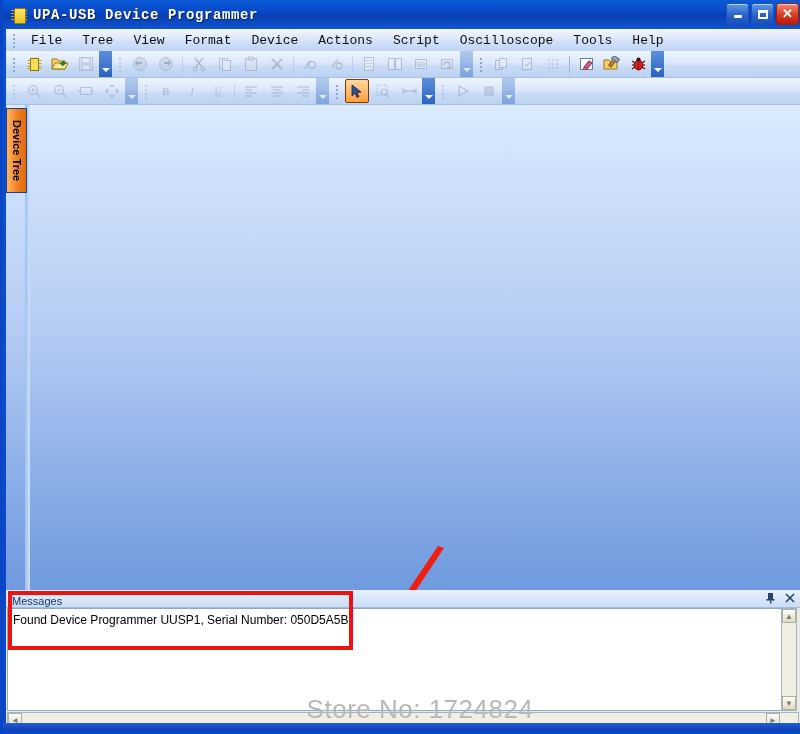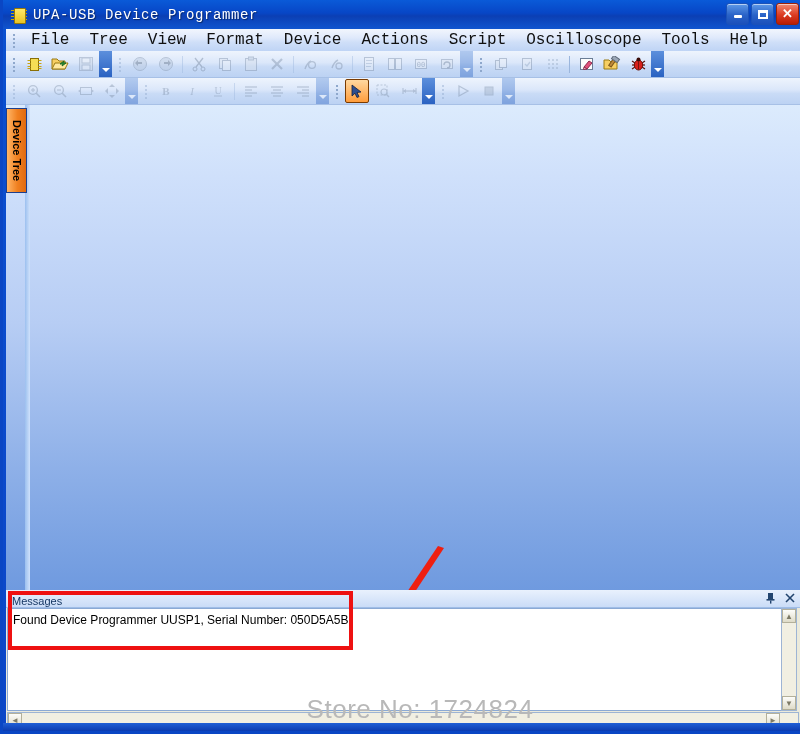--- a/index.html
+++ b/index.html
@@ -31,21 +31,21 @@
   #title-icon .chip{
     position:absolute;left:3px;top:1px;width:10px;height:14px;
     background:linear-gradient(180deg,#ffe96a,#e8c425);
     border:1px solid #9a7a06;border-radius:1px;
   }
   #title-icon .pins{position:absolute;left:0;top:2px;width:16px;height:12px;}
   #title-icon .pins i{
     position:absolute;width:3px;height:1px;background:#c9a808;display:block;
   }
   #title-text{
-    color:#ffffff;font-size:14px;font-weight:normal;
+    color:#ffffff;font-size:14px;font-weight:bold;
     font-family:"Liberation Mono","DejaVu Sans Mono",monospace;
     letter-spacing:.6px;text-shadow:1px 1px 1px rgba(0,0,0,.45);
     white-space:nowrap;
   }
   #title-buttons{position:absolute;right:4px;top:3px;display:flex;gap:2px;}
   .tbtn{
     width:21px;height:20px;border-radius:3px;
     border:1px solid #1b52b8;
     display:flex;align-items:center;justify-content:center;
     box-shadow:inset 0 1px 0 rgba(255,255,255,.55);
@@ -64,21 +64,21 @@
     border-bottom:1px solid #9ab8e4;
   }
   .grip{
     width:8px;height:16px;margin:0 3px 0 4px;flex:none;
     background-image:radial-gradient(circle,#8fa8cc 40%,transparent 42%);
     background-size:4px 4px;background-position:2px 1px;
     background-repeat:repeat-y;
   }
   .menu-item{
     font-family:"Liberation Mono","DejaVu Sans Mono",monospace;
-    font-size:16px;color:#101010;padding:2px 10px;white-space:nowrap;
+    font-size:13px;color:#101010;padding:2px 10px;white-space:nowrap;
   }
   
   .toolbar-row{
     position:absolute;left:3px;width:798px;height:26px;
     background:linear-gradient(180deg,#eef4fd 0%,#dbe7fa 45%,#c9dbf6 60%,#bcd2f3 100%);
     display:flex;
     border-bottom:1px solid #a7c0e6;
   }
   #toolbar-row-1{top:51px;}
   #toolbar-row-2{top:78px;}

